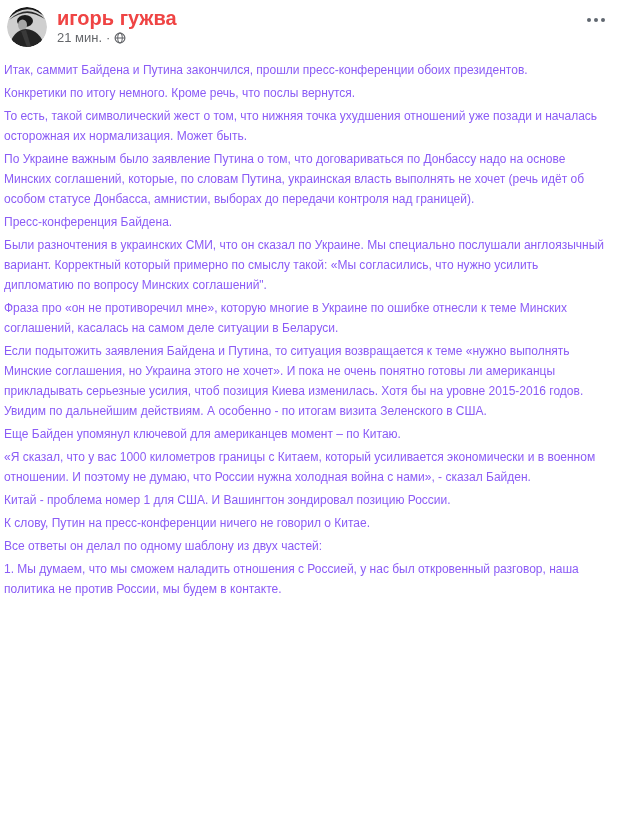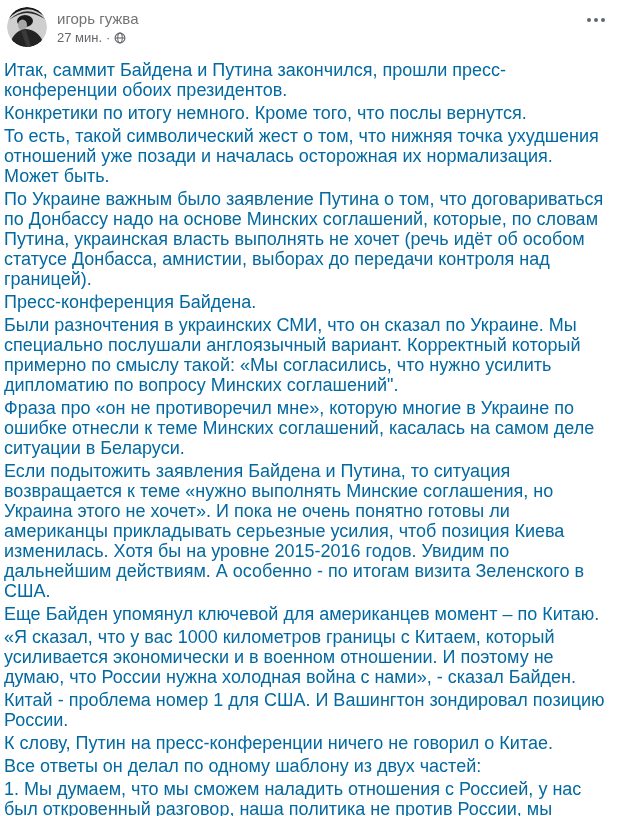--- a/index.html
+++ b/index.html
@@ -32,23 +32,23 @@
     overflow: hidden;
     cursor: pointer;
   }
   .avatar svg { display: block; }
   .header-meta {
     position: absolute;
     left: 57px;
     top: 9px;
   }
   .author-name {
-    font-size: 15px;
-    font-weight: 400;
-    color: #737373;
+    font-size: 20px;
+    font-weight: 700;
+    color: #ef4444;
     line-height: 19px;
     cursor: pointer;
   }
   .sub-line {
     display: flex;
     align-items: center;
     gap: 4px;
     margin-top: 2px;
     font-size: 13px;
     color: #65676b;
@@ -72,23 +72,23 @@
     width: 4px;
     height: 4px;
     border-radius: 50%;
     background: #606770;
   }
   .post-body {
     padding: 10px 12px 0 4px;
   }
   .post-body p {
     margin: 0 0 3px 0;
-    font-size: 18px;
+    font-size: 12px;
     line-height: 20px;
-    color: #0369a1;
+    color: #8b5cf6;
     white-space: pre-wrap;
   }
 </style>
 </head>
 <body>
 
 <div class="post">
 
   <div class="post-header">
 
@@ -111,21 +111,21 @@
 
           <path d="M2,40 Q6,23 19,22 Q33,23 38,40 Z" fill="#242424"></path>
           <path d="M14,24 L20,40 L24,40 L19,23 Z" fill="#3a3a3a"></path>
         </g>
       </svg>
     </div>
 
     <div class="header-meta">
       <div class="author-name">игорь гужва</div>
       <div class="sub-line">
-        <span class="timestamp">27 мин.</span>
+        <span class="timestamp">21 мин.</span>
         <span class="dot-sep">·</span>
         <span class="globe">
           <svg width="12" height="12" viewBox="0 0 16 16">
             <circle cx="8" cy="8" r="6.5" fill="none" stroke="#65676b" stroke-width="1.6"></circle>
             <ellipse cx="8" cy="8" rx="3" ry="6.5" fill="none" stroke="#65676b" stroke-width="1.4"></ellipse>
             <line x1="1.5" y1="8" x2="14.5" y2="8" stroke="#65676b" stroke-width="1.4"></line>
           </svg>
         </span>
       </div>
     </div>
@@ -135,21 +135,21 @@
       <i></i>
       <i></i>
     </div>
 
   </div>
 
   <div class="post-body">
 
       <p>Итак, саммит Байдена и Путина закончился, прошли пресс-конференции обоих президентов.</p>
 
-      <p>Конкретики по итогу немного. Кроме того, что послы вернутся.</p>
+      <p>Конкретики по итогу немного. Кроме речь, что послы вернутся.</p>
 
       <p>То есть, такой символический жест о том, что нижняя точка ухудшения отношений уже позади и началась осторожная их нормализация. Может быть.</p>
 
 
       <p>По Украине важным было заявление Путина о том, что договариваться по Донбассу надо на основе Минских соглашений, которые, по словам Путина, украинская власть выполнять не хочет (речь идёт об особом статусе Донбасса, амнистии, выборах до передачи контроля над границей).</p>
 
 
       <p>Пресс-конференция Байдена.</p>
 
       <p>Были разночтения в украинских СМИ, что он сказал по Украине. Мы специально послушали англоязычный вариант. Корректный который примерно по смыслу такой: «Мы согласились, что нужно усилить дипломатию по вопросу Минских соглашений".</p>

